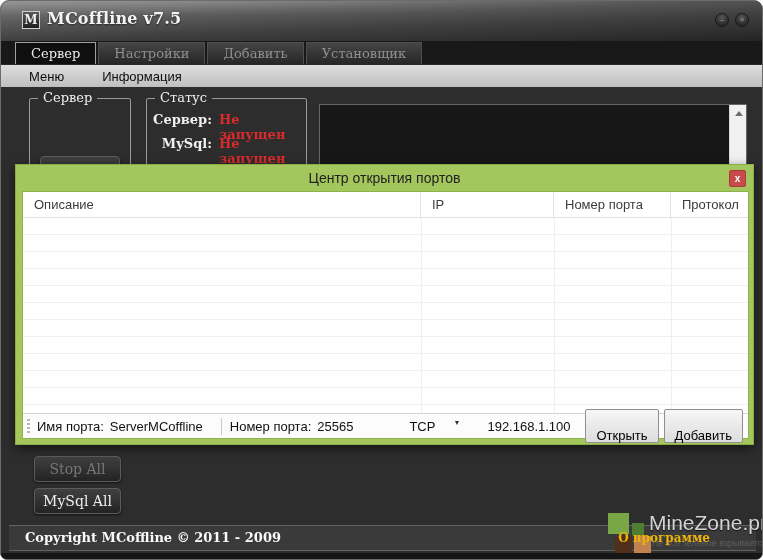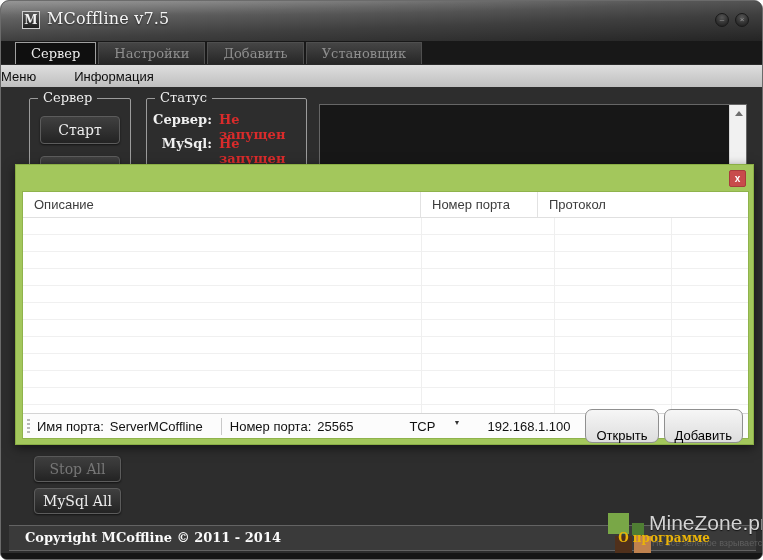--- a/index.html
+++ b/index.html
@@ -19,21 +19,21 @@
   .titlebar::after{
     content:"";position:absolute;left:0;top:0;width:100%;height:22px;
     background:radial-gradient(ellipse 120% 180% at 18% -60%, rgba(255,255,255,0.22), rgba(255,255,255,0) 70%);
   }
   .app-icon{
     position:absolute;left:21px;top:10px;width:18px;height:18px;
     background:linear-gradient(#5a5a5a,#1e1e1e);border:1px solid #cfcfcf;
     color:#f2f2f2;font-size:12px;font-weight:bold;text-align:center;line-height:16px;z-index:2;
   }
   .app-title{
-    position:absolute;left:46px;top:8px;color:#f4f4f4;font-size:16px;font-weight:normal;
+    position:absolute;left:46px;top:8px;color:#f4f4f4;font-size:16px;font-weight:bold;
     text-shadow:0 1px 2px rgba(0,0,0,.6);z-index:2;letter-spacing:.2px;
   }
   .winbtn{
     position:absolute;top:12px;width:14px;height:14px;border-radius:50%;
     background:radial-gradient(circle at 50% 30%, #565656, #272727 75%);
     border:1px solid #191919;z-index:2;color:#9a9a9a;font-size:8px;line-height:12px;text-align:center;
     font-family:"Liberation Sans", sans-serif;
   }
   .winbtn.minimize{right:33px;}
   .winbtn.close{right:13px;}
@@ -46,21 +46,21 @@
   .tab{
     height:22px;padding:0 15px;font-size:13px;line-height:21px;cursor:default;
     background:linear-gradient(#454545,#262626);color:#8f8f8f;border:1px solid #4f4f4f;border-bottom:none;
   }
   .tab.active{background:#0f0f0f;color:#ececec;border:1px solid #a0a0a0;border-bottom:none;}
 
   
   .menubar{
     position:absolute;left:0;top:63px;width:100%;height:23px;
     background:linear-gradient(#dedede,#bfbfbf);border-top:1px solid #2a2a2a;
-    display:flex;align-items:center;gap:38px;
+    display:flex;align-items:center;padding-left:28px;gap:38px;
     font-family:"Liberation Sans", sans-serif;font-size:13px;color:#0c0c0c;z-index:1;
   }
 
   
   .content{position:absolute;left:0;top:86px;width:100%;height:474px;background:#2d2d2d;}
 
   .group{position:absolute;border:1px solid #9b9b9b;border-radius:2px;}
   .group .legend{
     position:absolute;top:-9px;left:8px;background:#2d2d2d;padding:0 5px;
     color:#f0f0f0;font-size:13px;
@@ -170,21 +170,21 @@
     background:repeating-linear-gradient(to bottom,#b9b9b9 0 2px,transparent 2px 4px);}
   .tb-lbl{margin-right:6px;}
   .tb-val{margin-right:10px;}
   .vdiv{width:1px;height:17px;background:#c9c9c9;margin:0 8px;}
   .combo{display:flex;align-items:flex-start;margin-left:46px;width:56px;}
   .combo .arrow{margin-left:18px;font-size:7px;color:#333333;}
   .ip-val{margin-left:22px;}
   .spacer{flex:1;}
   .litebtn{
     height:21px;padding:16px 10px;margin-right:5px;line-height:19px;
-    background:linear-gradient(#f6f6f6,#dddddd);border:1px solid #8f8f8f;border-radius:7px;
+    background:linear-gradient(#f6f6f6,#dddddd);border:1px solid #8f8f8f;border-radius:2px;
     font-size:13px;color:#000000;text-align:center;
   }
 </style>
 </head>
 <body>
 
 <div class="win">
 
   <div class="titlebar">
     <div class="app-icon serif">M</div>
@@ -202,21 +202,20 @@
 
   <div class="menubar">
     <span>Меню</span>
     <span>Информация</span>
   </div>
 
   <div class="content">
 
     <div class="group group-server">
       <span class="legend">Сервер</span>
-      <div class="darkbtn btn-start">Старт</div>
       <div class="darkbtn btn-hidden2"></div>
     </div>
 
     <div class="group group-status">
       <span class="legend">Статус</span>
       <div class="status-row r0">
         <span class="lbl">Сервер:</span>
         <span class="val">Не запущен</span>
       </div>
       <div class="status-row r1">
@@ -227,42 +226,44 @@
 
     <div class="console">
       <div class="scrollbar">
         <div class="scroll-up"></div>
       </div>
     </div>
 
     <div class="darkbtn btn-stopall">Stop All</div>
     <div class="darkbtn btn-killall">MySql All</div>
 
-    <div class="copybar">Copyright MCoffline © 2011 - 2014</div>
+    <div class="copybar">Copyright MCoffline © 2011 - 2009</div>
     <div class="bottomstrip"></div>
 
     <div class="about-label serif">О программе</div>
 
     <div class="watermark">
       <div class="wm-sq wm-sq1"></div>
       <div class="wm-sq wm-sq2"></div>
       <div class="wm-sq wm-sq3"></div>
       <div class="wm-sq wm-sq4"></div>
       <div class="wm-name">MineZone.pro</div>
       <div class="wm-tagline">Не все зеленое взрывается</div>
     </div>
 
   </div>
 
   <div class="dialog">
+    <div class="dlg-title">Центр открытия портов</div>
     <div class="dlg-close">x</div>
 
     <div class="dlg-body">
       <div class="tbl-header">
         <div class="cell c0">Описание</div>
+        <div class="cell c1">IP</div>
         <div class="cell c2">Номер порта</div>
         <div class="cell c3">Протокол</div>
       </div>
       <div class="tbl-body">
         <div class="vsep vs1"></div>
         <div class="vsep vs2"></div>
         <div class="vsep vs3"></div>
       </div>
 
       <div class="dlg-toolbar">

